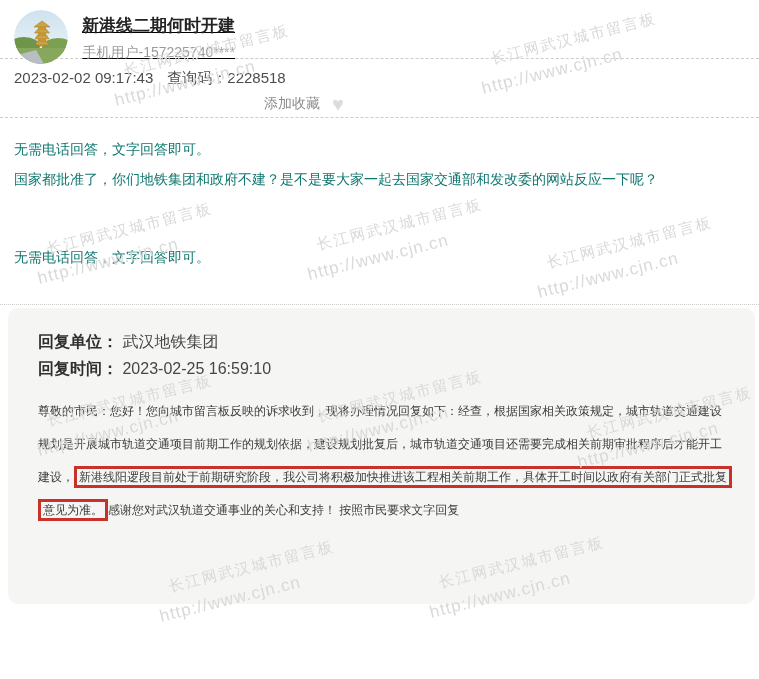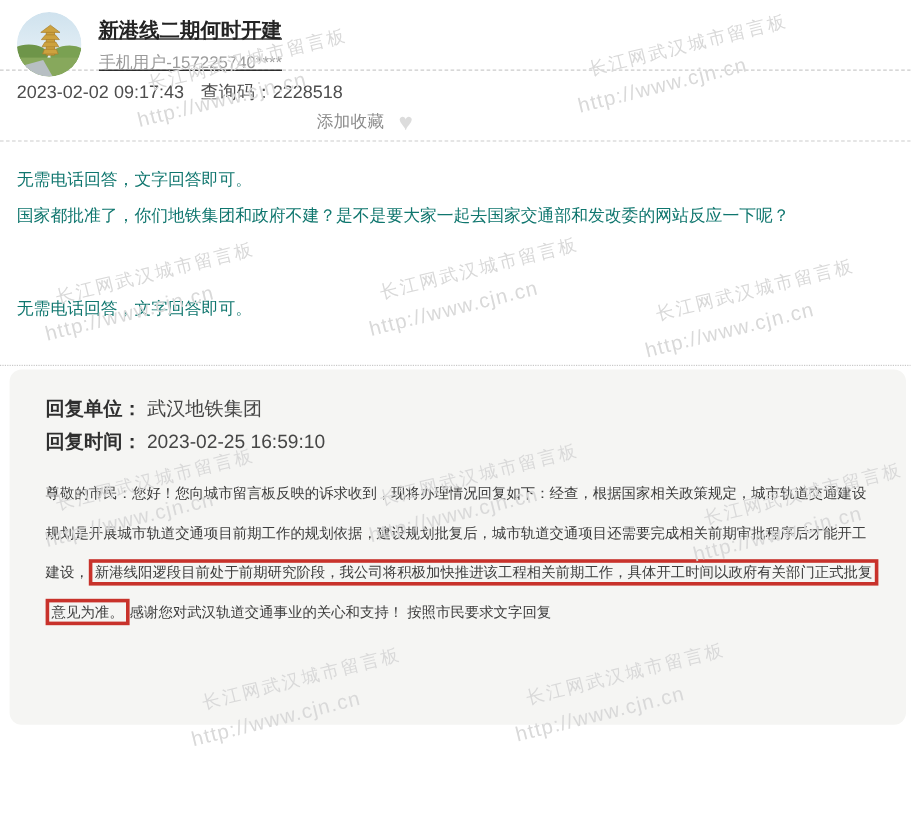--- a/index.html
+++ b/index.html
@@ -41,21 +41,21 @@
   
   .meta-row{
     margin:9px 14px 0 14px;
     font-size:15px;color:#4d4d4d;line-height:20px;
   }
   .query-label{margin-left:14px;}
   .fav-row{
     margin:4px 14px 3px 14px;
     padding-left:250px;
     display:flex;align-items:flex-end;gap:12px;
-    font-size:14px;color:#8c8c8c;line-height:22px;font-family:Liberation Mono, monospace;
+    font-size:14px;color:#8c8c8c;line-height:22px;
   }
   .heart{font-size:20px;color:#dcdcdc;line-height:20px;cursor:pointer;}
   .fav-label{cursor:pointer;}
   
   .question{margin:0 14px;font-size:14px;color:#0f766e;line-height:30px;}
   .q-note-top{margin-top:16px;}
   .q-para1{margin-top:28px;}
   .q-para2{margin-top:0;}
   .q-note-bottom{margin-top:48px;}
   .dot-wrap{margin-top:32px;}

